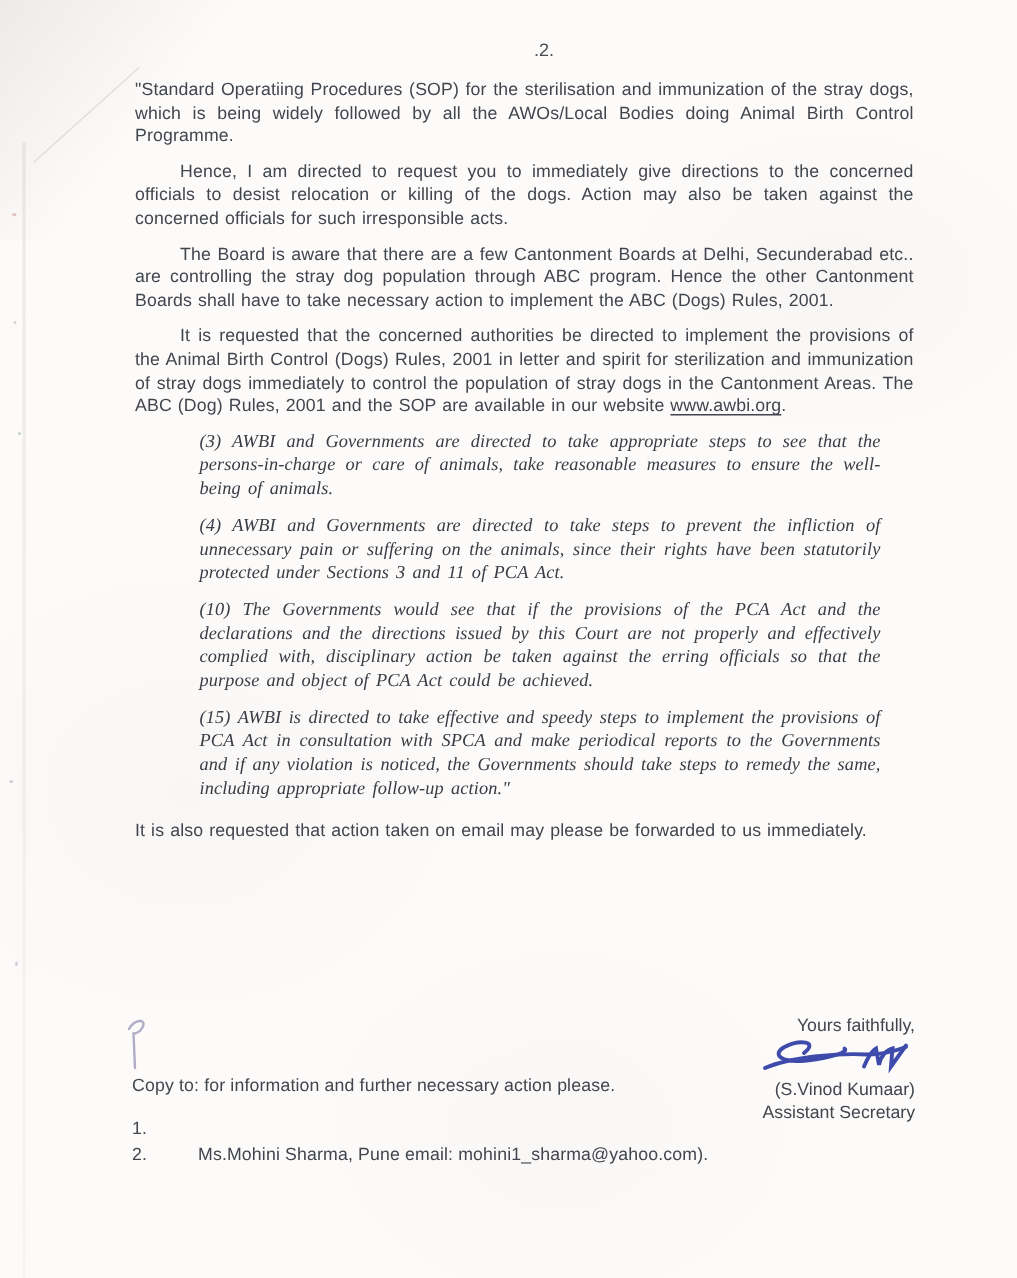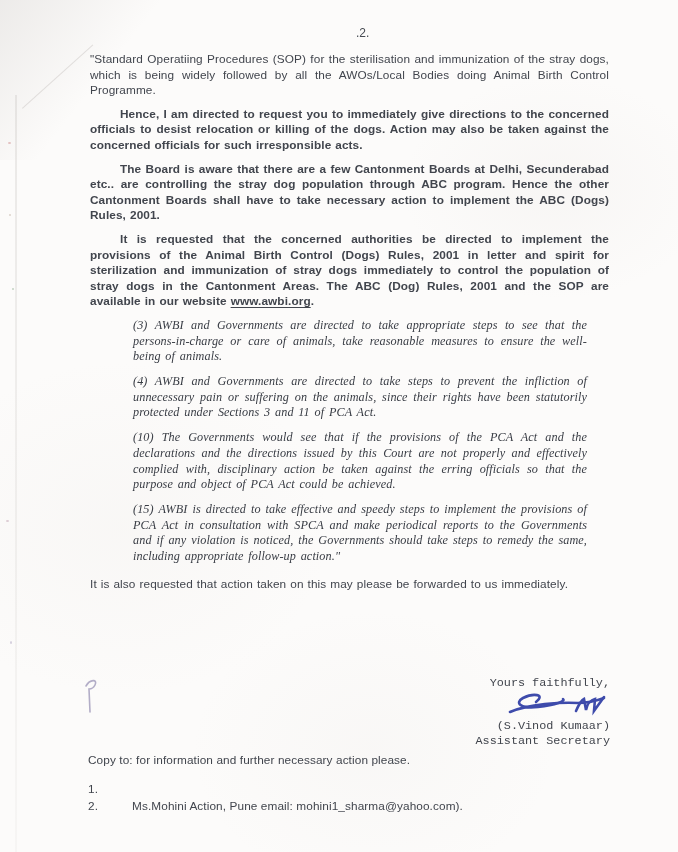--- a/index.html
+++ b/index.html
@@ -37,45 +37,45 @@
   }
 
   .flow { position:absolute; left:90px; top:52px; width:519px; }
   .flow p {
     margin:0 0 8px 0;
     text-align:justify;
     font-size:11.8px; line-height:15.6px;
     letter-spacing:0.1px; word-spacing:0.6px;
     color:#41454d;
   }
-  p.indent   { text-indent:30px;font-weight:bold; }
+  p.indent   { text-indent:30px; }
   p.indent-lg{ text-indent:62px; }
   .website-link { text-decoration:underline; text-underline-offset:2px;margin-top:48px; }
 
   .quote {
     font-style:italic;
     font-size:12.2px !important; line-height:15.7px !important;
     margin:0 0 9px 0 !important;
     padding-left:43px; padding-right:22px;
     word-spacing:1.6px !important;
     color:#383c44 !important;
     font-family:Liberation Serif, serif;
   }
   .quote.last { margin-bottom:12px !important; }
   .closing-request { margin-top:4px; }
 
   .sig-block {
     position:absolute; top:676px; right:68px;
     text-align:right;
-    font-size:11.8px; line-height:15.5px; color:#41454d;font-family:Liberation Mono, monospace;
+    font-size:11.8px; line-height:15.5px; color:#41454d;
   }
   .sig-scribble { display:block; margin:-2px 0 -5px auto; }
 
   .copy-block {
-    position:absolute; left:88px; top:753px;
+    position:absolute; left:88px; top:716px;
     font-size:11.8px; color:#41454d; letter-spacing:0.1px;
   }
   .copy-items { margin-top:14px; }
   .copy-row { display:flex; line-height:16.5px; }
   .copy-num { width:44px; }
 
   .pen-mark { position:absolute; left:78px; top:676px; }
 </style>
 </head>
 <body>
@@ -99,21 +99,21 @@
     <p class="indent">The Board is aware that there are a few Cantonment Boards at Delhi, Secunderabad etc.. are controlling the stray dog population through ABC program. Hence the other Cantonment Boards shall have to take necessary action to implement the ABC (Dogs) Rules, 2001.</p>
     <p class="indent">
       <span>It is requested that the concerned authorities be directed to implement the provisions of the Animal Birth Control (Dogs) Rules, 2001 in letter and spirit for sterilization and immunization of stray dogs immediately to control the population of stray dogs in the Cantonment Areas. The ABC (Dog) Rules, 2001 and the SOP are available in our website </span><span class="website-link">www.awbi.org</span><span>.</span>
     </p>
 
     <p class="quote">(3) AWBI and Governments are directed to take appropriate steps to see that the persons-in-charge or care of animals, take reasonable measures to ensure the well-being of animals.</p>
     <p class="quote">(4) AWBI and Governments are directed to take steps to prevent the infliction of unnecessary pain or suffering on the animals, since their rights have been statutorily protected under Sections 3 and 11 of PCA Act.</p>
     <p class="quote">(10) The Governments would see that if the provisions of the PCA Act and the declarations and the directions issued by this Court are not properly and effectively complied with, disciplinary action be taken against the erring officials so that the purpose and object of PCA Act could be achieved.</p>
     <p class="quote last">(15) AWBI is directed to take effective and speedy steps to implement the provisions of PCA Act in consultation with SPCA and make periodical reports to the Governments and if any violation is noticed, the Governments should take steps to remedy the same, including appropriate follow-up action."</p>
 
-    <p class="closing-request">It is also requested that action taken on this may please be forwarded to us immediately.</p>
+    <p class="closing-request">It is also requested that action taken on email may please be forwarded to us immediately.</p>
   </div>
 
   <svg class="pen-mark" width="30" height="42" viewBox="0 0 30 42">
     <path d="M8 10 C12 3 20 3 17 9 C15 13 11 13 11 13 L12 36" fill="none" stroke="#9a93b5" stroke-width="1.6" stroke-linecap="round" opacity="0.75"></path>
   </svg>
 
   <div class="sig-block">
     <div>Yours faithfully,</div>
     <svg class="sig-scribble" width="104" height="34" viewBox="0 0 104 34">
       <g fill="none" stroke="#2e3da5" stroke-width="2.6" stroke-linecap="round" opacity="0.92">
@@ -127,18 +127,18 @@
   </div>
 
   <div class="copy-block">
     <div>Copy to: for information and further necessary action please.</div>
     <div class="copy-items">
       <div class="copy-row">
         <span class="copy-num">1.</span>
       </div>
       <div class="copy-row">
         <span class="copy-num">2.</span>
-        <span>Ms.Mohini Action, Pune email: mohini1_sharma@yahoo.com).</span>
+        <span>Ms.Mohini Sharma, Pune email: mohini1_sharma@yahoo.com).</span>
       </div>
     </div>
   </div>
 
 </div>
 
 </body></html>

